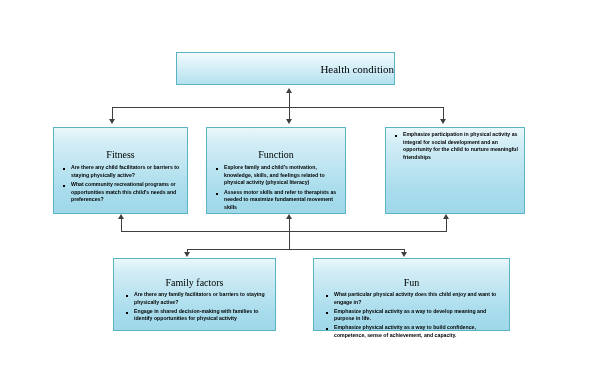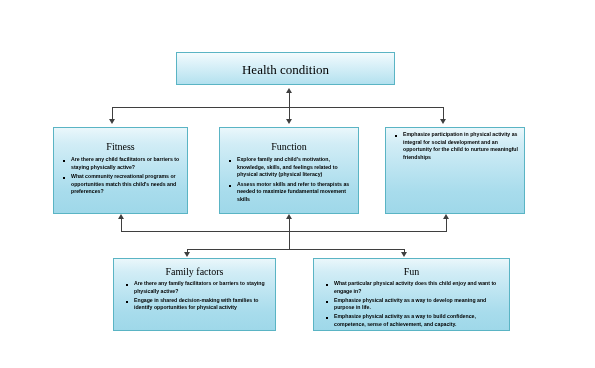--- a/index.html
+++ b/index.html
@@ -55,37 +55,38 @@
 
   
   #node-health {
     left: 176px;
     top: 52px;
     width: 219px;
     height: 33px;
     background: linear-gradient(to bottom, #f3fbfd 0%, #e2f4fa 25%, #bde5f1 85%, #b2e0ef 100%);
   }
   #node-health .node-title {
-    font-size: 13px;
+    font-size: 11px;
     line-height: 33px;
+    text-align: right;
   }
 
   
   .row-mid {
     top: 127px;
     height: 87px;
   }
   #node-fitness { left: 53px;  width: 135px; }
-  #node-function { left: 219px; width: 140px; }
+  #node-function { left: 206px; width: 140px; }
   #node-friendships { left: 385px; width: 140px; }
 
   .row-mid .node-title {
     font-size: 10px;
     line-height: 13px;
-    padding-top: 12px;
+    padding-top: 20px;
   }
   .row-mid ul {
     margin: 3px 5px 0 17px;
   }
   .row-mid li {
     font-size: 5.2px;
     line-height: 7.6px;
     margin-bottom: 2px;
   }
 
@@ -93,21 +94,21 @@
   .row-bot {
     top: 258px;
     height: 73px;
   }
   #node-family { left: 113px; width: 163px; }
   #node-fun    { left: 313px; width: 197px; }
 
   .row-bot .node-title {
     font-size: 10px;
     line-height: 13px;
-    padding-top: 6px;
+    padding-top: 17px;
   }
   .row-bot ul {
     margin: 2px 6px 0 20px;
   }
   .row-bot li {
     font-size: 5.2px;
     line-height: 7.6px;
     margin-bottom: 1.5px;
   }
 

